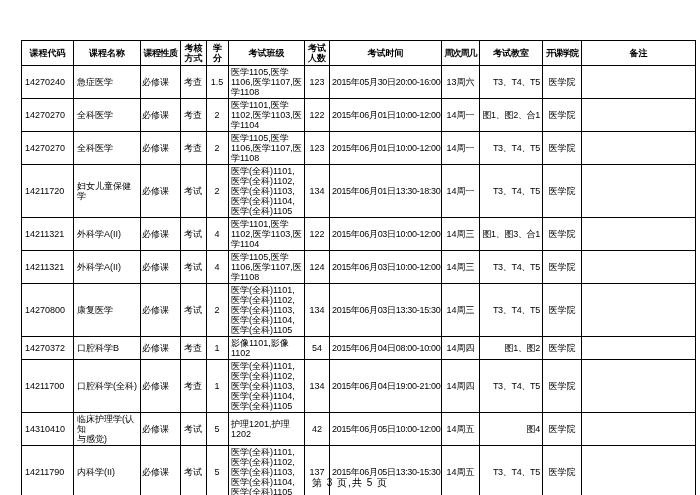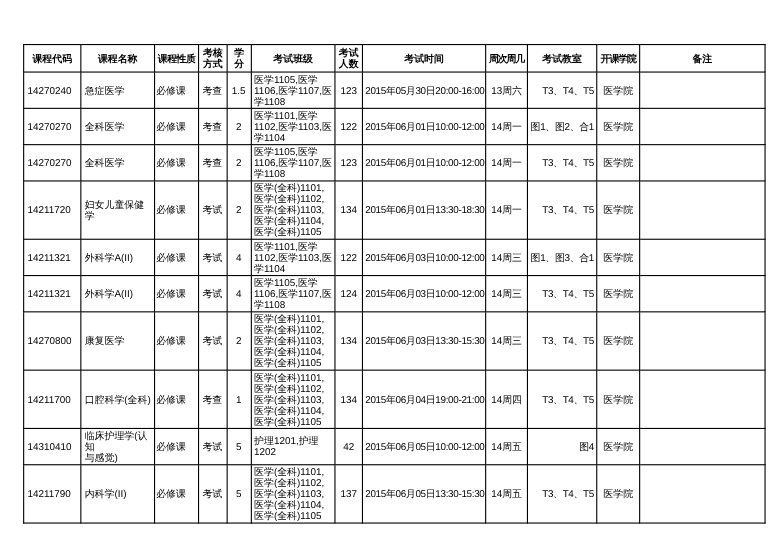--- a/index.html
+++ b/index.html
@@ -220,20 +220,35 @@
 医学(全科)1104,
 医学(全科)1105</td>
           <td class="col-count">134</td>
           <td class="col-time">2015年06月03日13:30-15:30</td>
           <td class="col-week">14周三</td>
           <td class="col-room">T3、T4、T5</td>
           <td class="col-college">医学院</td>
           <td class="col-note"></td>
         </tr>
         <tr>
+          <td class="col-code">14270372</td>
+          <td class="col-name">口腔科学B</td>
+          <td class="col-nature">必修课</td>
+          <td class="col-method">考查</td>
+          <td class="col-credits">1</td>
+          <td class="col-classes">影像1101,影像
+1102</td>
+          <td class="col-count">54</td>
+          <td class="col-time">2015年06月04日08:00-10:00</td>
+          <td class="col-week">14周四</td>
+          <td class="col-room">图1、图2</td>
+          <td class="col-college">医学院</td>
+          <td class="col-note"></td>
+        </tr>
+        <tr>
           <td class="col-code">14211700</td>
           <td class="col-name">口腔科学(全科)</td>
           <td class="col-nature">必修课</td>
           <td class="col-method">考查</td>
           <td class="col-credits">1</td>
           <td class="col-classes">医学(全科)1101,
 医学(全科)1102,
 医学(全科)1103,
 医学(全科)1104,
 医学(全科)1105</td>
@@ -274,13 +289,14 @@
           <td class="col-count">137</td>
           <td class="col-time">2015年06月05日13:30-15:30</td>
           <td class="col-week">14周五</td>
           <td class="col-room">T3、T4、T5</td>
           <td class="col-college">医学院</td>
           <td class="col-note"></td>
         </tr>
       </tbody>
   </table>
 
+  <div class="footer">第 3 页,共 5 页</div>
 </div>
 
 </body></html>

